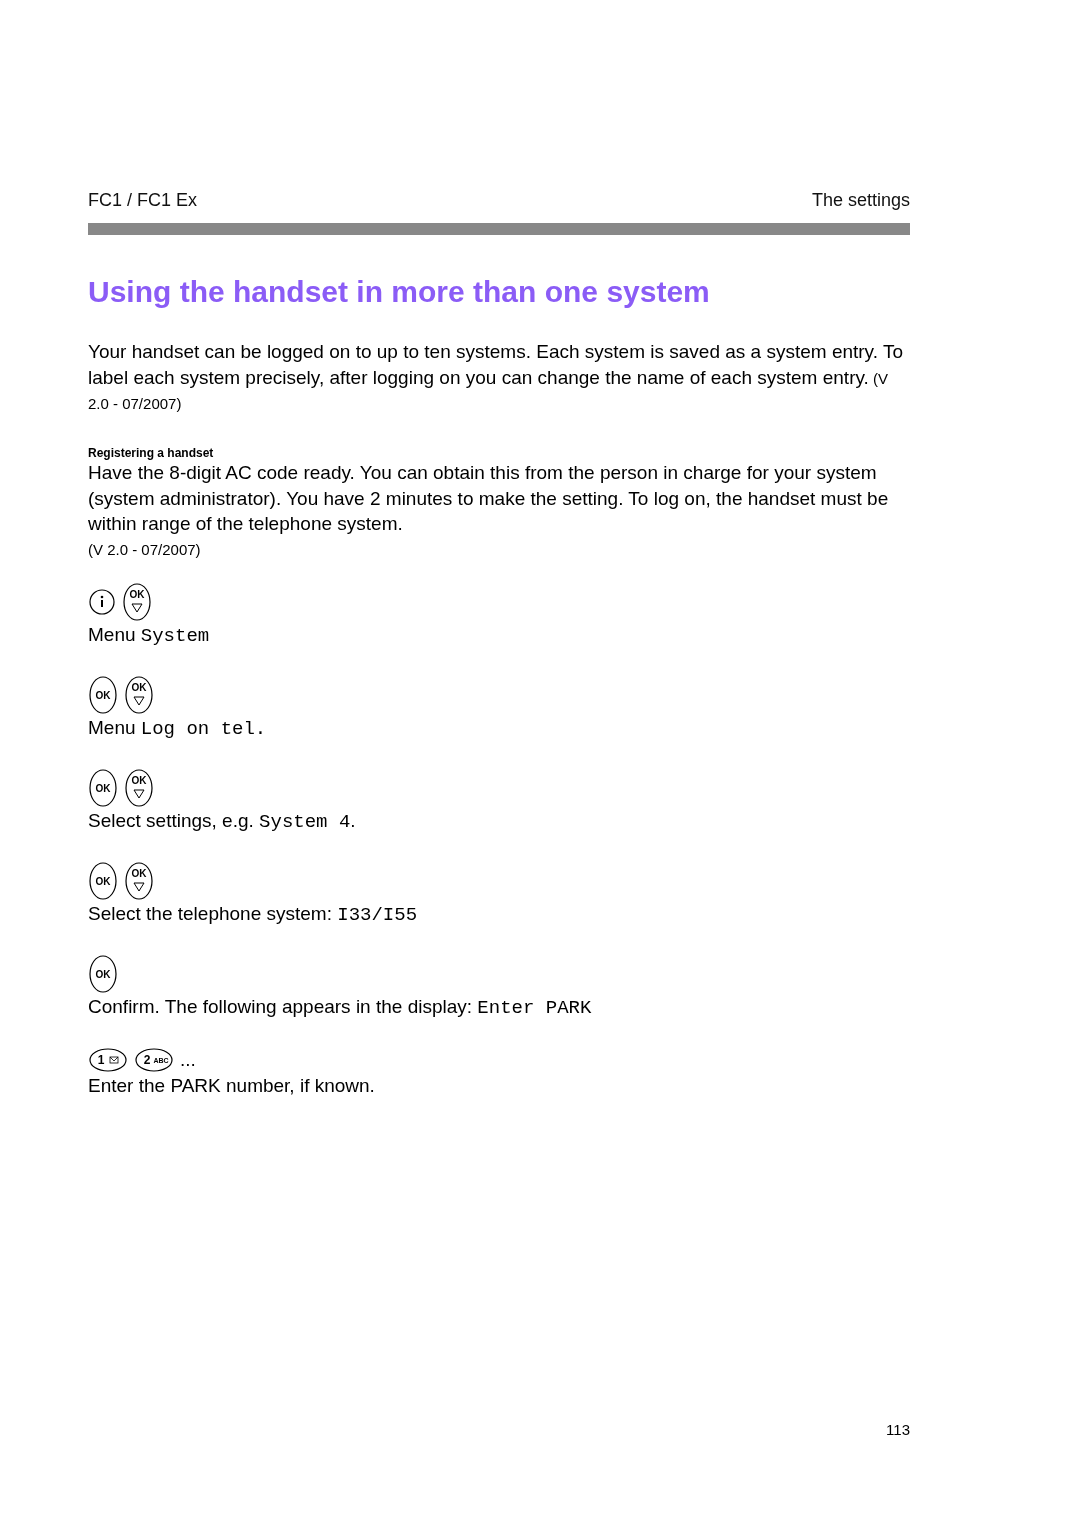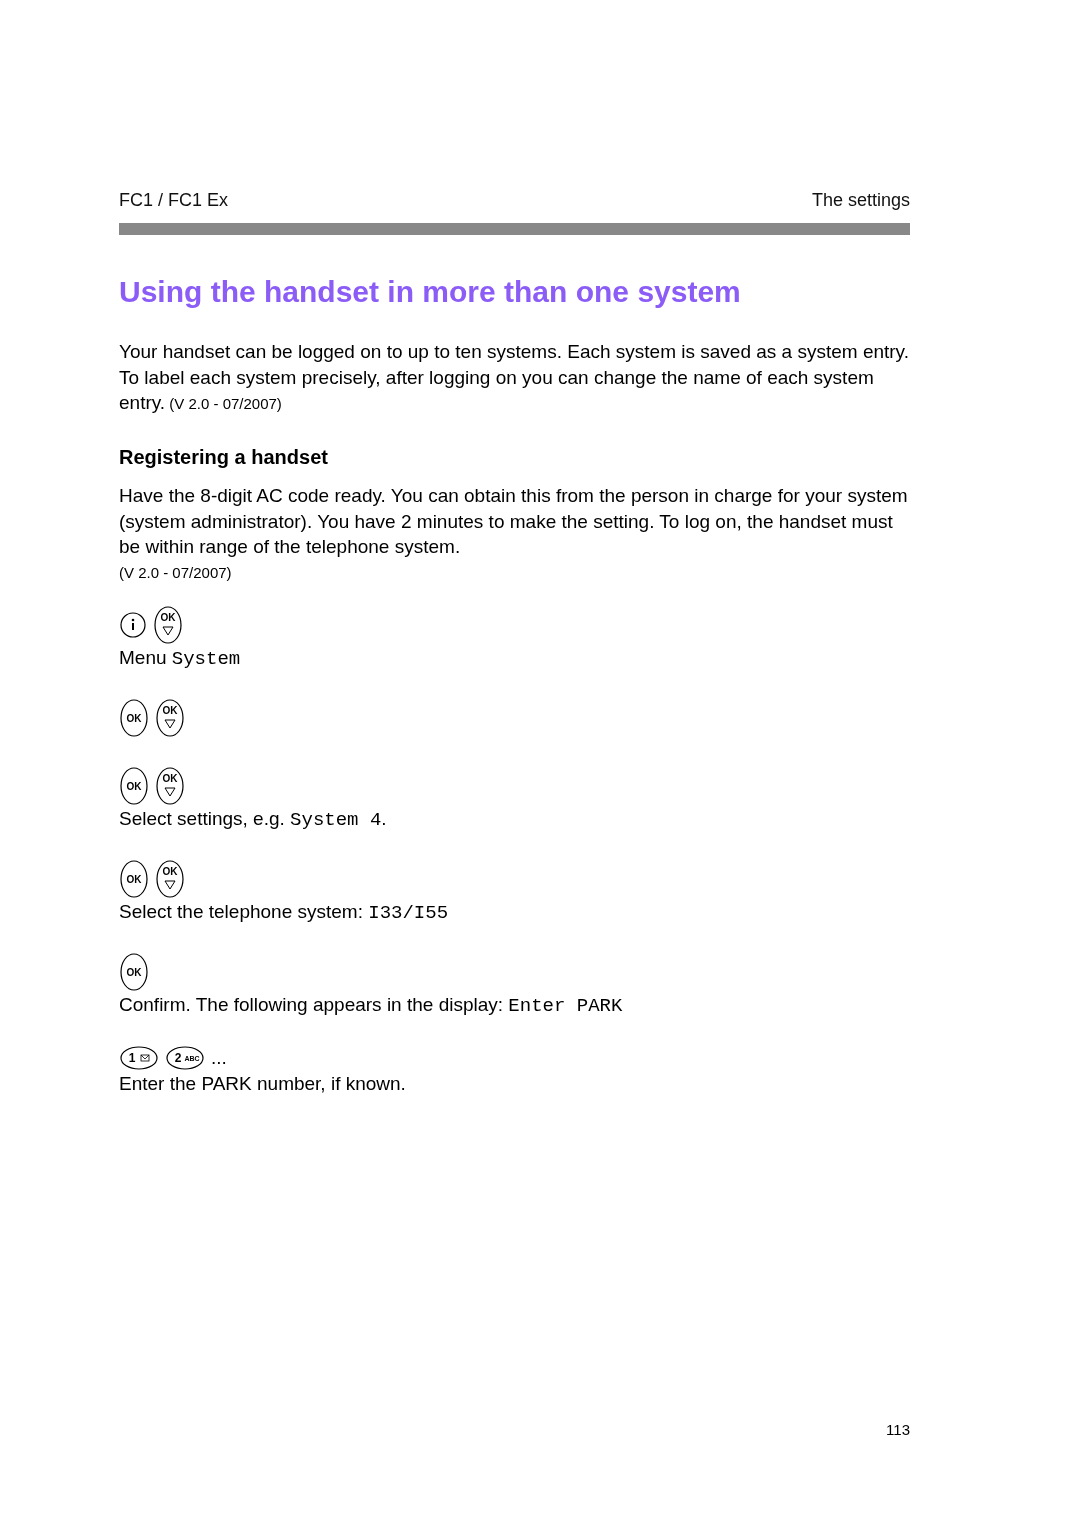--- a/index.html
+++ b/index.html
@@ -6,21 +6,21 @@
     margin: 0;
     padding: 0;
     background: #fff;
     font-family: Arial, Helvetica, sans-serif;
     color: #000;
   }
   .page {
     width: 1080px;
     height: 1528px;
     box-sizing: border-box;
-    padding: 190px 170px 80px 119px;
+    padding: 190px 170px 80px 88px;
     position: relative;
   }
   .header-row {
     display: flex;
     justify-content: space-between;
     font-size: 18px;
     color: #111;
     margin-bottom: 12px;
   }
   .header-line {
@@ -37,24 +37,23 @@
   }
   .para {
     font-size: 19px;
     line-height: 1.35;
     margin-bottom: 22px;
   }
   .small-note {
     font-size: 15px;
   }
   .subheading {
-    font-size: 20px;
+    font-size: 12px;
     font-weight: bold;
     margin-top: 30px;
-    margin-bottom: 14px;
   }
   .step {
     margin-top: 18px;
     margin-bottom: 28px;
   }
   .icon-row {
     display: flex;
     align-items: center;
     gap: 6px;
     margin-bottom: 2px;
@@ -132,20 +131,23 @@
             <text x="15" y="24" text-anchor="middle" font-size="10" font-family="Arial">OK</text>
           </svg>
       </span>
       <span class="icon">
         <svg width="30" height="40">
             <ellipse cx="15" cy="20" rx="13" ry="18" fill="none" stroke="#000" stroke-width="1.2"></ellipse>
             <text x="15" y="16" text-anchor="middle" font-size="10" font-family="Arial">OK</text>
             <polygon points="15,30 10,22 20,22" fill="none" stroke="#000" stroke-width="1"></polygon>
           </svg>
       </span>
+    </div>
+    <div class="step-label">
+      <span>Menu </span><span class="mono">Log on tel.</span>
     </div>
   </div>
 
   <div class="step">
     <div class="icon-row">
       <span class="icon">
         <svg width="30" height="40">
             <ellipse cx="15" cy="20" rx="13" ry="18" fill="none" stroke="#000" stroke-width="1.2"></ellipse>
             <text x="15" y="24" text-anchor="middle" font-size="10" font-family="Arial">OK</text>
           </svg>

